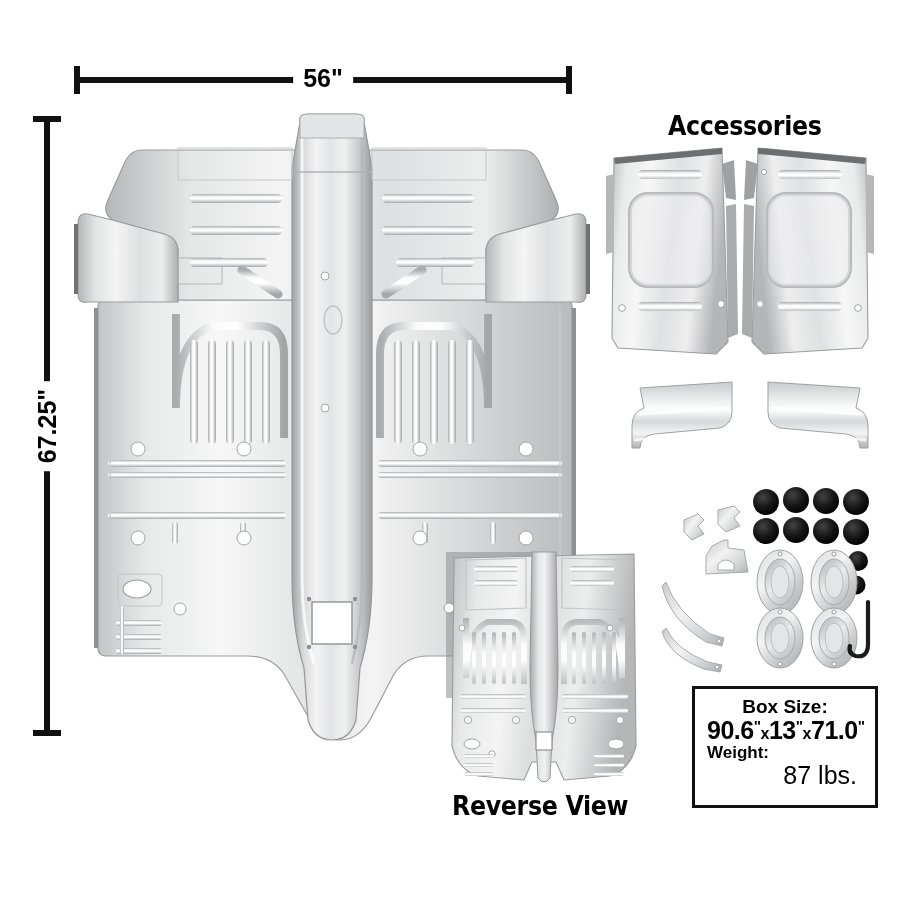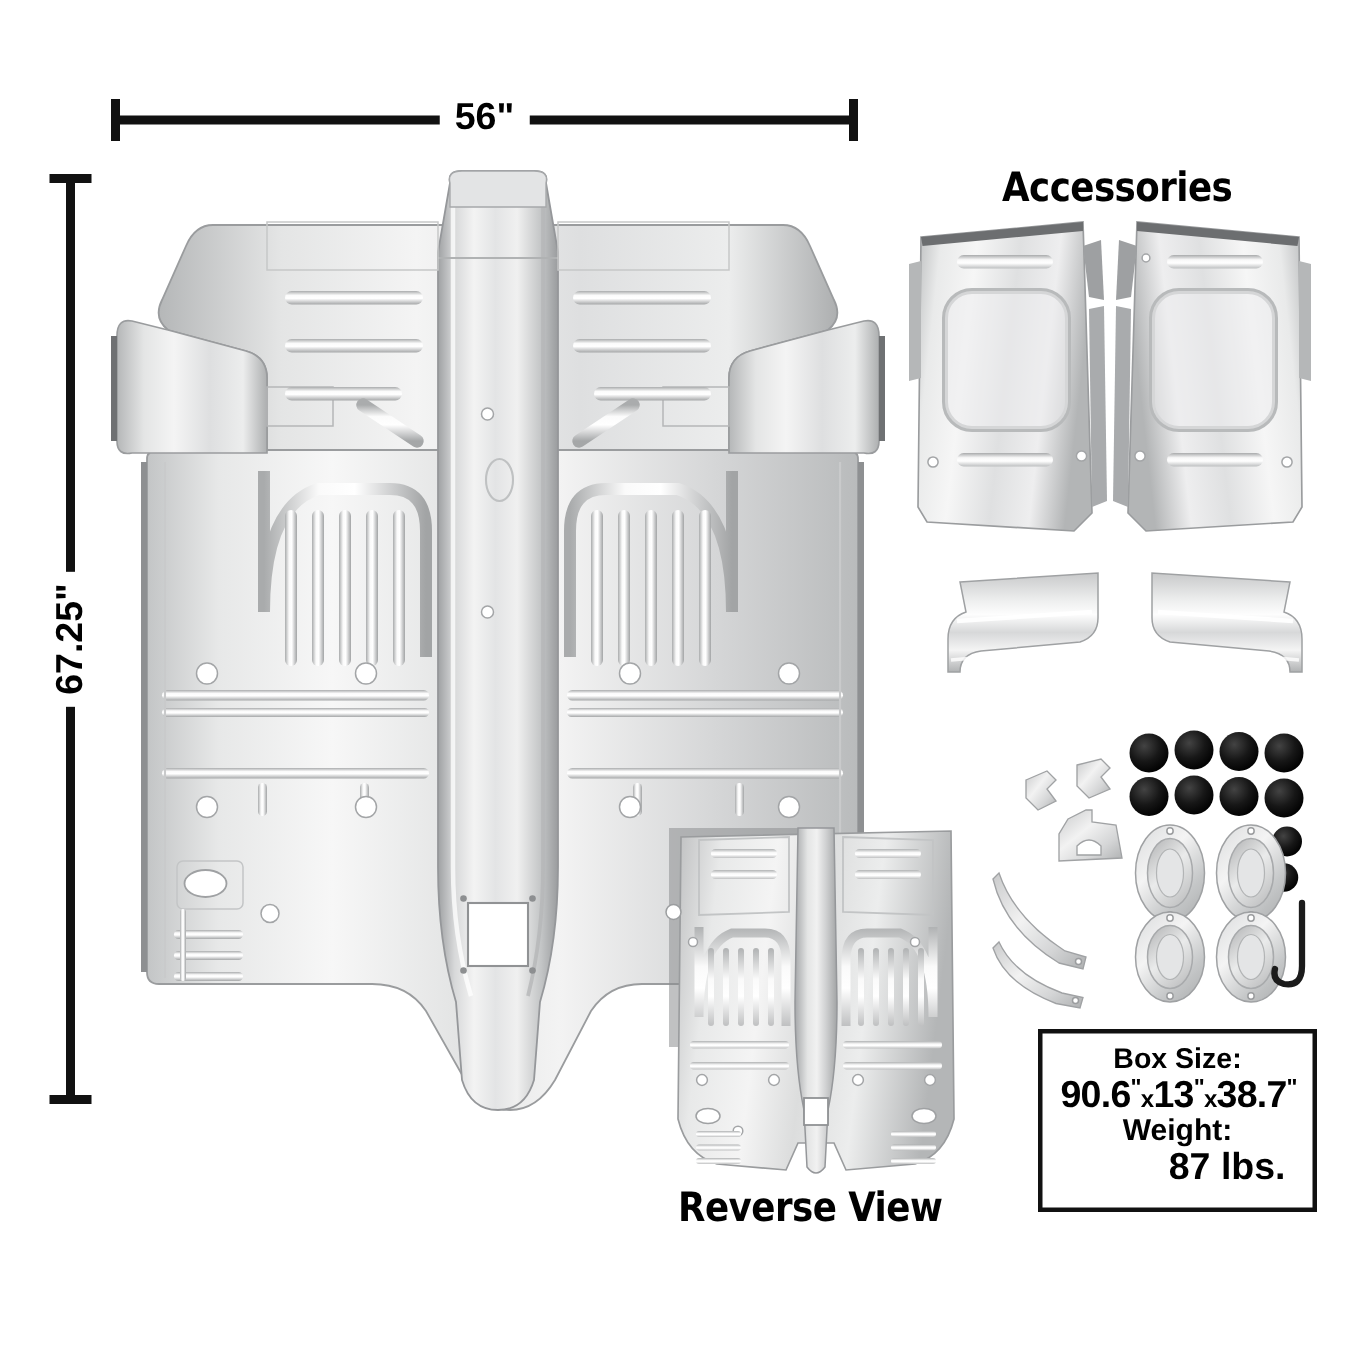--- a/index.html
+++ b/index.html
@@ -26,22 +26,22 @@
            font-family:"DejaVu Sans","Liberation Sans",sans-serif;
            transform:scaleX(.88);transform-origin:left center;white-space:nowrap;}
 
   
   #spec-box{position:absolute;border:3px solid #111;background:#fff;box-sizing:border-box;
             padding:8px 12px 2px;}
   #spec-box .row{line-height:1.06;white-space:nowrap;}
   .sb-title{font-size:19px;font-weight:bold;text-align:center;}
   .sb-dims{font-size:25px;font-weight:bold;text-align:center;letter-spacing:-.5px;}
   .sb-dims .x{font-size:16px;font-weight:bold;}
-  .sb-w{font-size:20px;font-weight:bold;text-align:center;}
-  .sb-val{font-size:25px;font-weight:bold;text-align:right;padding-right:6px;}
+  .sb-w{font-size:17px;font-weight:bold;text-align:left;}
+  .sb-val{font-size:25px;font-weight:normal;text-align:right;padding-right:6px;}
   sup.in{font-size:.62em;vertical-align:.50em;font-weight:bold;}
 
   
   .metal{position:absolute;}
   svg{display:block;overflow:visible;}
 </style>
 </head>
 <body>
 
 <div id="stage">
@@ -467,18 +467,18 @@
       <rect x="150" y="224" width="30" height="4" rx="2" fill="url(#rvr)"></rect>
 
       <rect x="92" y="184" width="16" height="18" fill="#fff" stroke="#909294" stroke-width="1.2"></rect>
     </svg>
   </div>
 
   <div class="heading" style="left:452px;top:790px;">Reverse View</div>
 
   <div id="spec-box" style="left:692px;top:686px;width:186px;height:122px;">
     <div class="row sb-title">Box Size:</div>
-    <div class="row sb-dims"><span>90.6</span><sup class="in">"</sup><span class="x">x</span><span>13</span><sup class="in">"</sup><span class="x">x</span><span>38.7</span><sup class="in">"</sup></div>
+    <div class="row sb-dims"><span>90.6</span><sup class="in">"</sup><span class="x">x</span><span>13</span><sup class="in">"</sup><span class="x">x</span><span>71.0</span><sup class="in">"</sup></div>
     <div class="row sb-w">Weight:</div>
     <div class="row sb-val">87 lbs.</div>
   </div>
 
 </div>
 
 </body></html>

